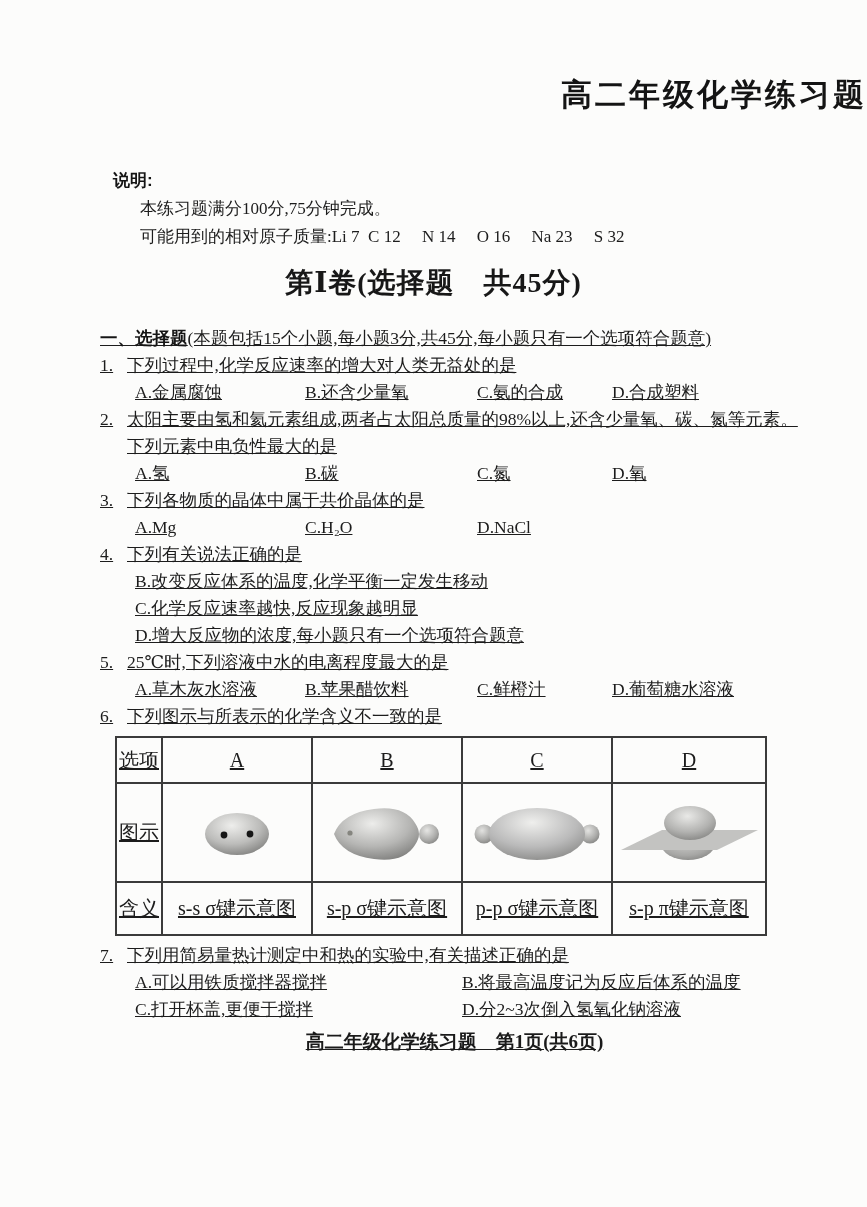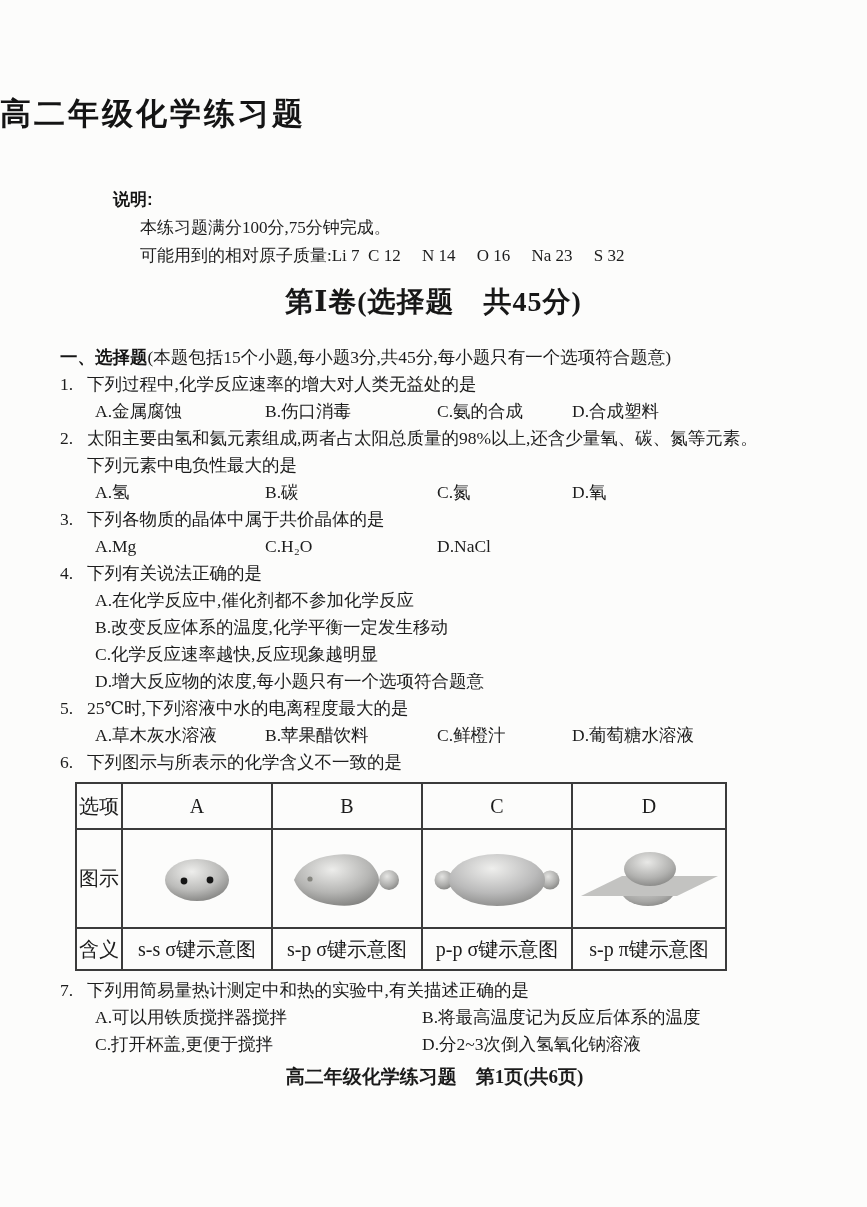--- a/index.html
+++ b/index.html
@@ -7,22 +7,22 @@
   .page {
     position:relative;
     width:867px; height:1207px;
     margin:0 auto;
     background:#fcfcfb;
     color:#1c1c1c;
     font-family:"Liberation Serif","DejaVu Serif",serif;
     overflow:hidden;
   }
   .doc-title {
-    padding-top:92px;
-    text-align:left;
+    padding-top:73px;
+    text-align:right;
     font-family:"Liberation Sans","DejaVu Sans",sans-serif;
     font-weight:bold;
     font-size:31px;
     line-height:44px;
     letter-spacing:3px;
     color:#141414;
   }
   .notes {
     margin:50px 0 14px 113px;
     font-size:17px;
@@ -38,23 +38,24 @@
   .section-heading {
     margin-top:14px;
     text-align:center;
     font-size:28px;
     line-height:36px;
     font-weight:600;
     letter-spacing:1px;
     color:#171717;
   }
   .mcq {
-    margin:24px 58px 0 60px;
+    margin:24px 58px 0 100px;
     font-size:17.5px;
     line-height:27px;
+    text-decoration:underline;
   }
   .intro-title {
     font-family:"Liberation Sans","DejaVu Sans",sans-serif;
     font-weight:bold;
     color:#151515;
   }
   .q-line { display:flex; }
   .q-num { flex:0 0 27px; }
   .q-text { flex:1; }
   .q-cont { padding-left:27px; }
@@ -76,21 +77,21 @@
   }
   table.q6-table td {
     border:2px solid #3b3b3b;
     text-align:center;
     vertical-align:middle;
     font-size:20px;
     padding:0 2px;
   }
   tr.hdr-row td { height:46px; }
   tr.diagram-row td { height:99px; }
-  tr.meaning-row td { height:42px; }
+  tr.meaning-row td { height:53px; }
   .diagram-cell svg { display:block; margin:0 auto; }
   .footer {
     margin-top:8px;
     text-align:center;
     font-size:19px;
     font-weight:600;
     line-height:22px;
     color:#1a1a1a;
   }
 </style>
@@ -116,21 +117,21 @@
         <span>(本题包括15个小题,每小题3分,共45分,每小题只有一个选项符合题意)</span>
     </div>
 
     <div>
       <div class="q-line">
         <span class="q-num">1.</span>
         <span class="q-text">下列过程中,化学反应速率的增大对人类无益处的是</span>
       </div>
       <div class="opts4">
         <span>A.金属腐蚀</span>
-        <span>B.伤口消毒</span>
+        <span>B.还含少量氧</span>
         <span>C.氨的合成</span>
         <span>D.合成塑料</span>
       </div>
     </div>
 
     <div>
       <div class="q-line">
         <span class="q-num">2.</span>
         <span class="q-text">太阳主要由氢和氦元素组成,两者占太阳总质量的98%以上,还含少量氧、碳、氮等元素。</span>
       </div>
@@ -154,21 +155,20 @@
         <span>D.NaCl</span>
       </div>
     </div>
 
     <div>
       <div class="q-line">
         <span class="q-num">4.</span>
         <span class="q-text">下列有关说法正确的是</span>
       </div>
       <div class="opts1">
-        <div>A.在化学反应中,催化剂都不参加化学反应</div>
         <div>B.改变反应体系的温度,化学平衡一定发生移动</div>
         <div>C.化学反应速率越快,反应现象越明显</div>
         <div>D.增大反应物的浓度,每小题只有一个选项符合题意</div>
       </div>
     </div>
 
     <div>
       <div class="q-line">
         <span class="q-num">5.</span>
         <span class="q-text">25℃时,下列溶液中水的电离程度最大的是</span>

